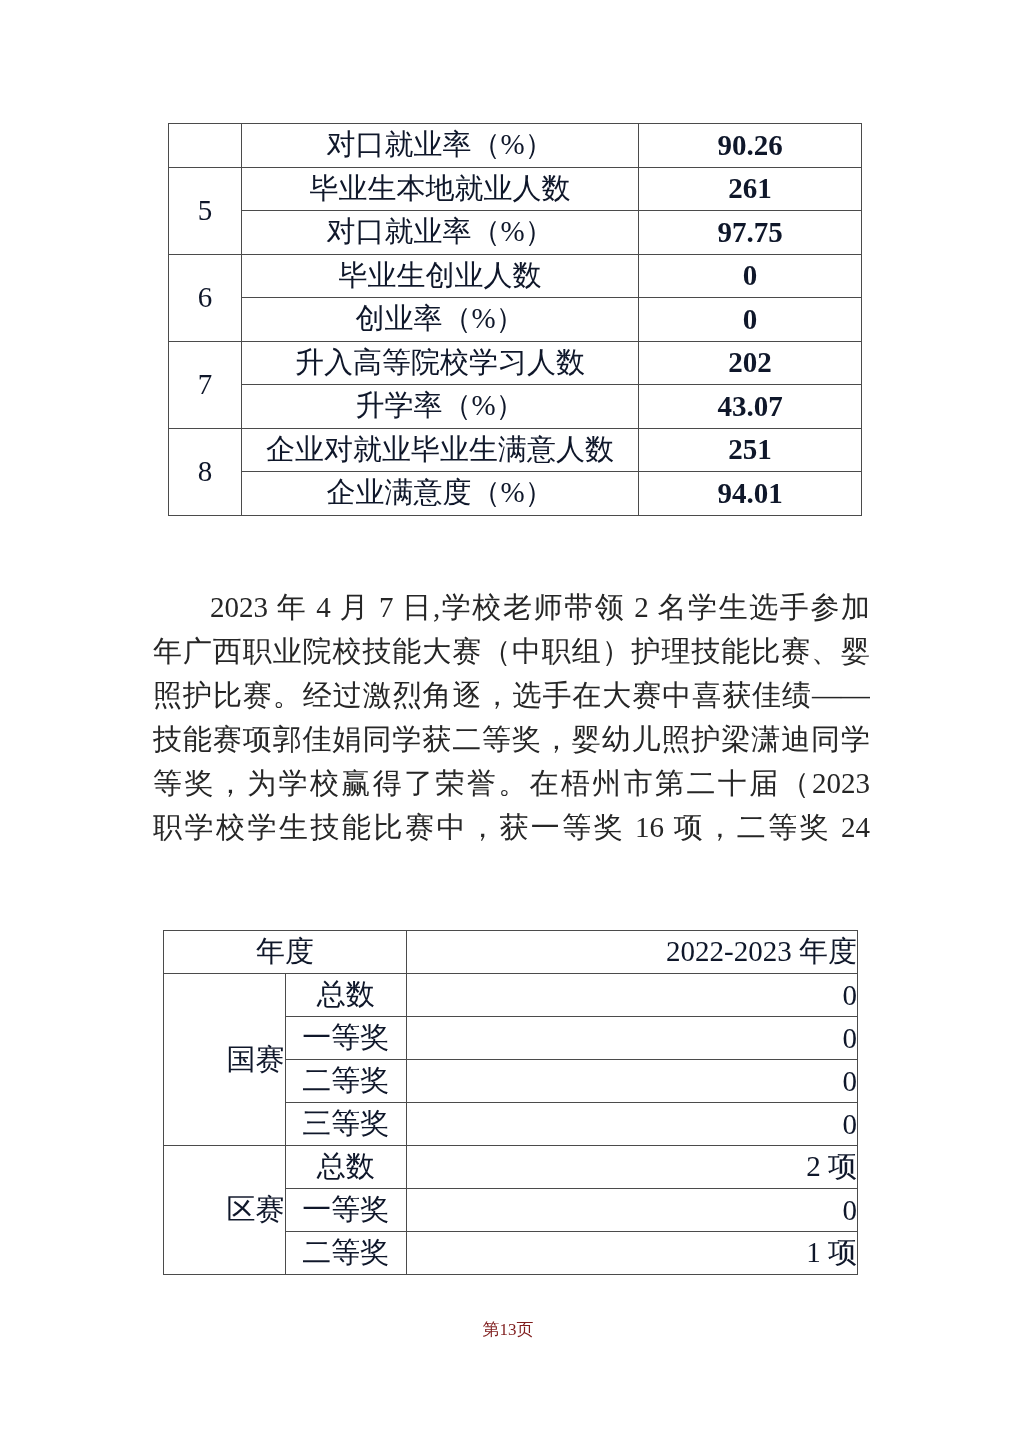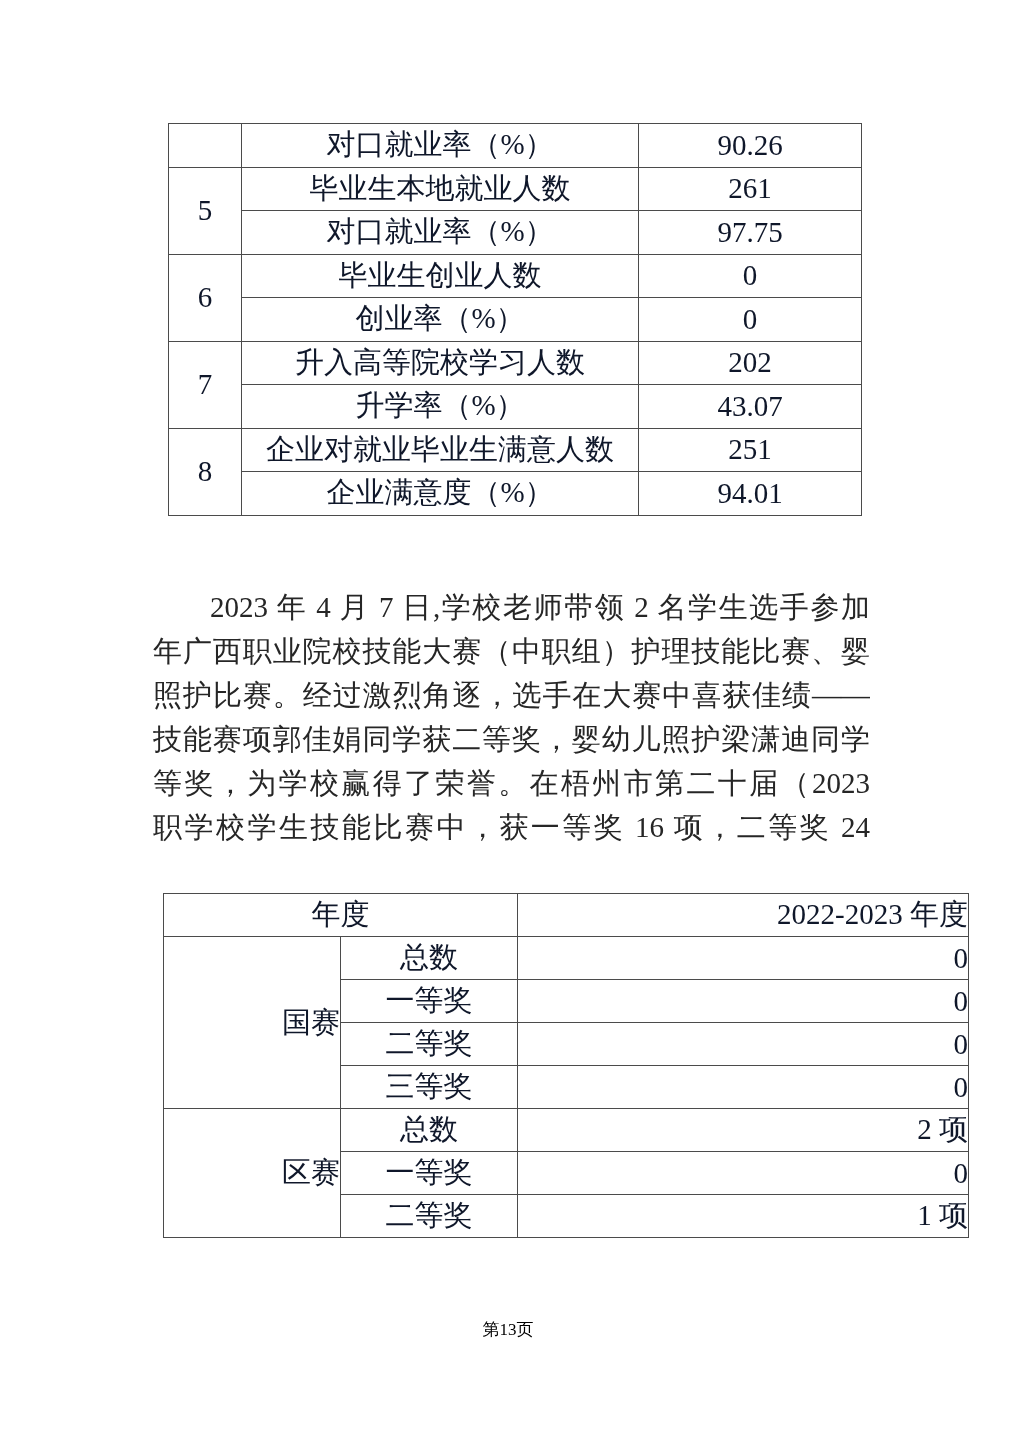--- a/index.html
+++ b/index.html
@@ -18,21 +18,21 @@
     text-align:center;
     vertical-align:middle;
     font-size:29px;
     color:#0f172a;
   }
   
   .t1{left:168px;top:123px;width:690px;}
   .t1 td{height:42.5px;}
   .t1 .c-num{width:72px;}
   .t1 .c-label{width:396px;}
-  .t1 .c-value{width:222px;}
+  .t1 .c-value{width:222px;font-weight:bold;}
   
   .heading{
     position:absolute;left:153px;top:541px;width:717px;
     font-size:29px;line-height:44px;
     padding-left:58px;box-sizing:border-box;
   }
   .para{
     position:absolute;left:153px;top:585px;width:717px;
     font-size:29px;line-height:44px;
   }
@@ -41,29 +41,29 @@
     text-align-last:justify;
     height:44px;overflow:hidden;
   }
   .para .line.first{padding-left:57px;}
   .para .line.last{text-align:left;text-align-last:left;}
   .caption{
     position:absolute;left:153px;top:881px;width:717px;
     font-size:29px;line-height:44px;text-align:center;
   }
   
-  .t2{left:163px;top:893px;width:806px;}
+  .t2{left:163px;top:930px;width:695px;}
   .t2 td{height:42px;}
   .t2 .c-group{width:100px;text-align:right;}
   .t2 .c-cat{width:145px;}
   .t2 .c-year{width:450px;text-align:right;}
   
   .footer{
     position:absolute;left:0;top:1318px;width:1016px;
-    text-align:center;font-size:17px;color:#000000;
+    text-align:center;font-size:17px;color:#7f1d1d;
   }
 </style>
 </head>
 <body>
 
 <div class="page">
 
   <table class="t1">
     <tbody>
         <tr>

